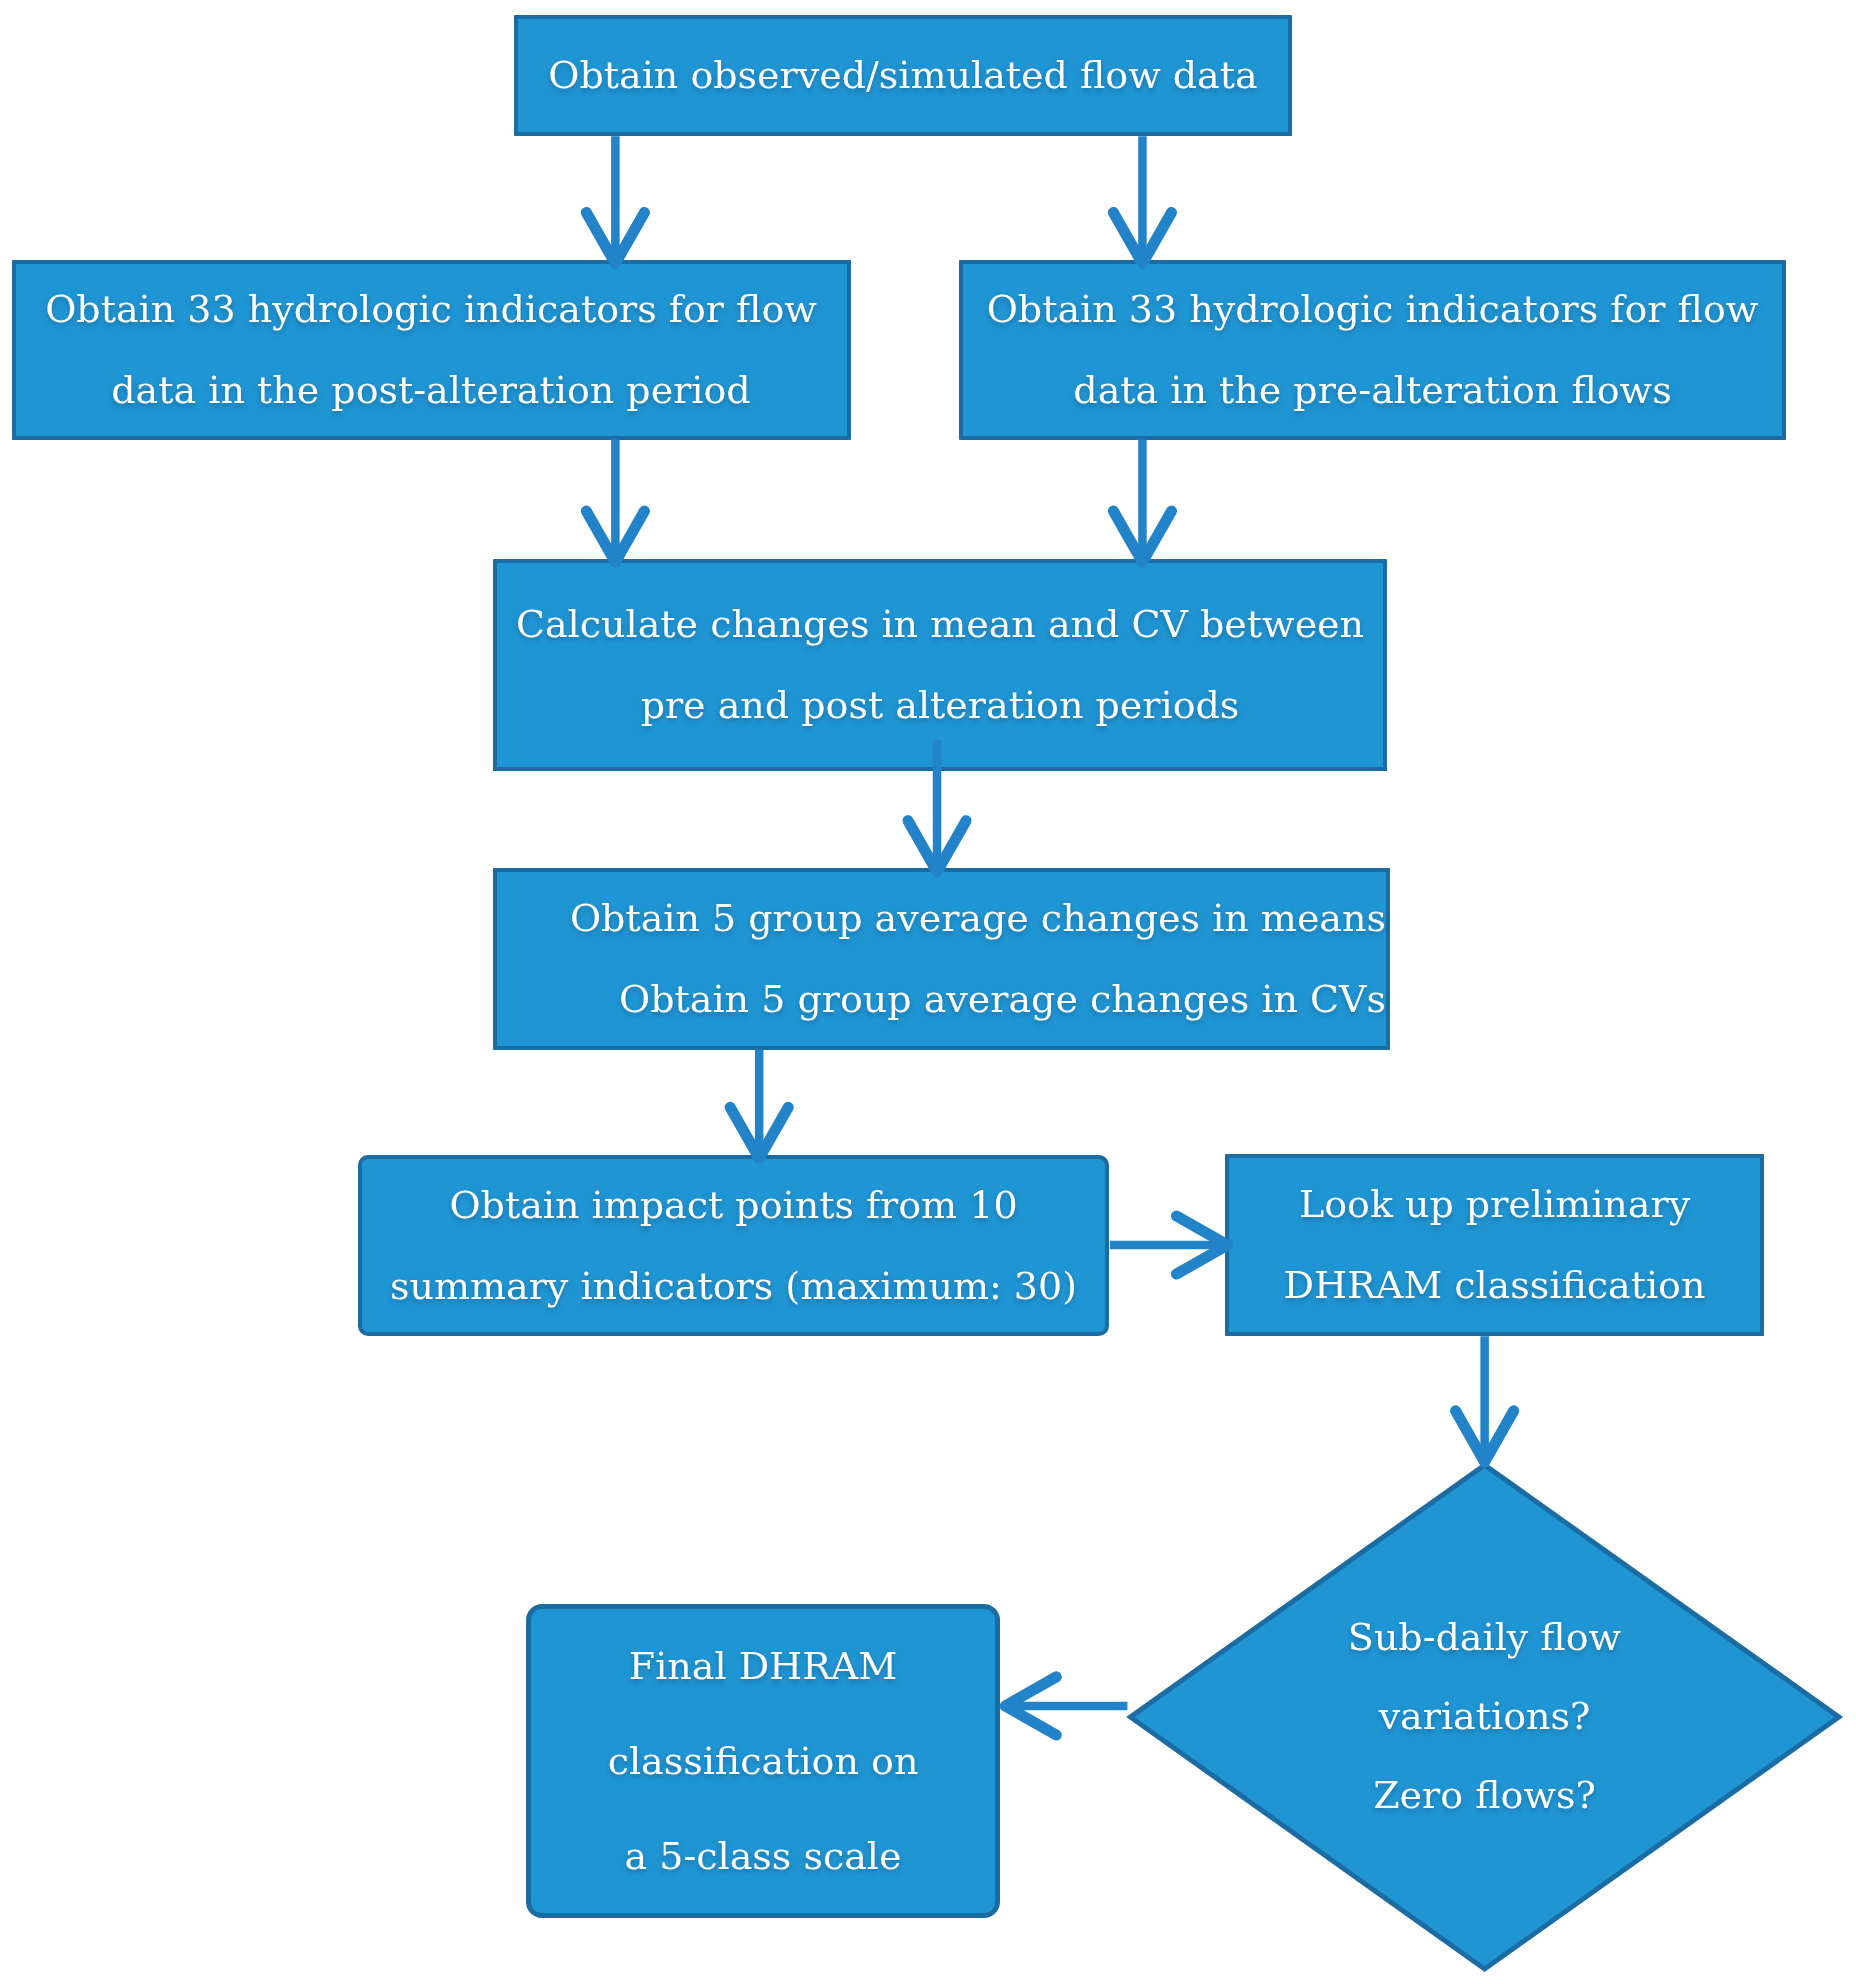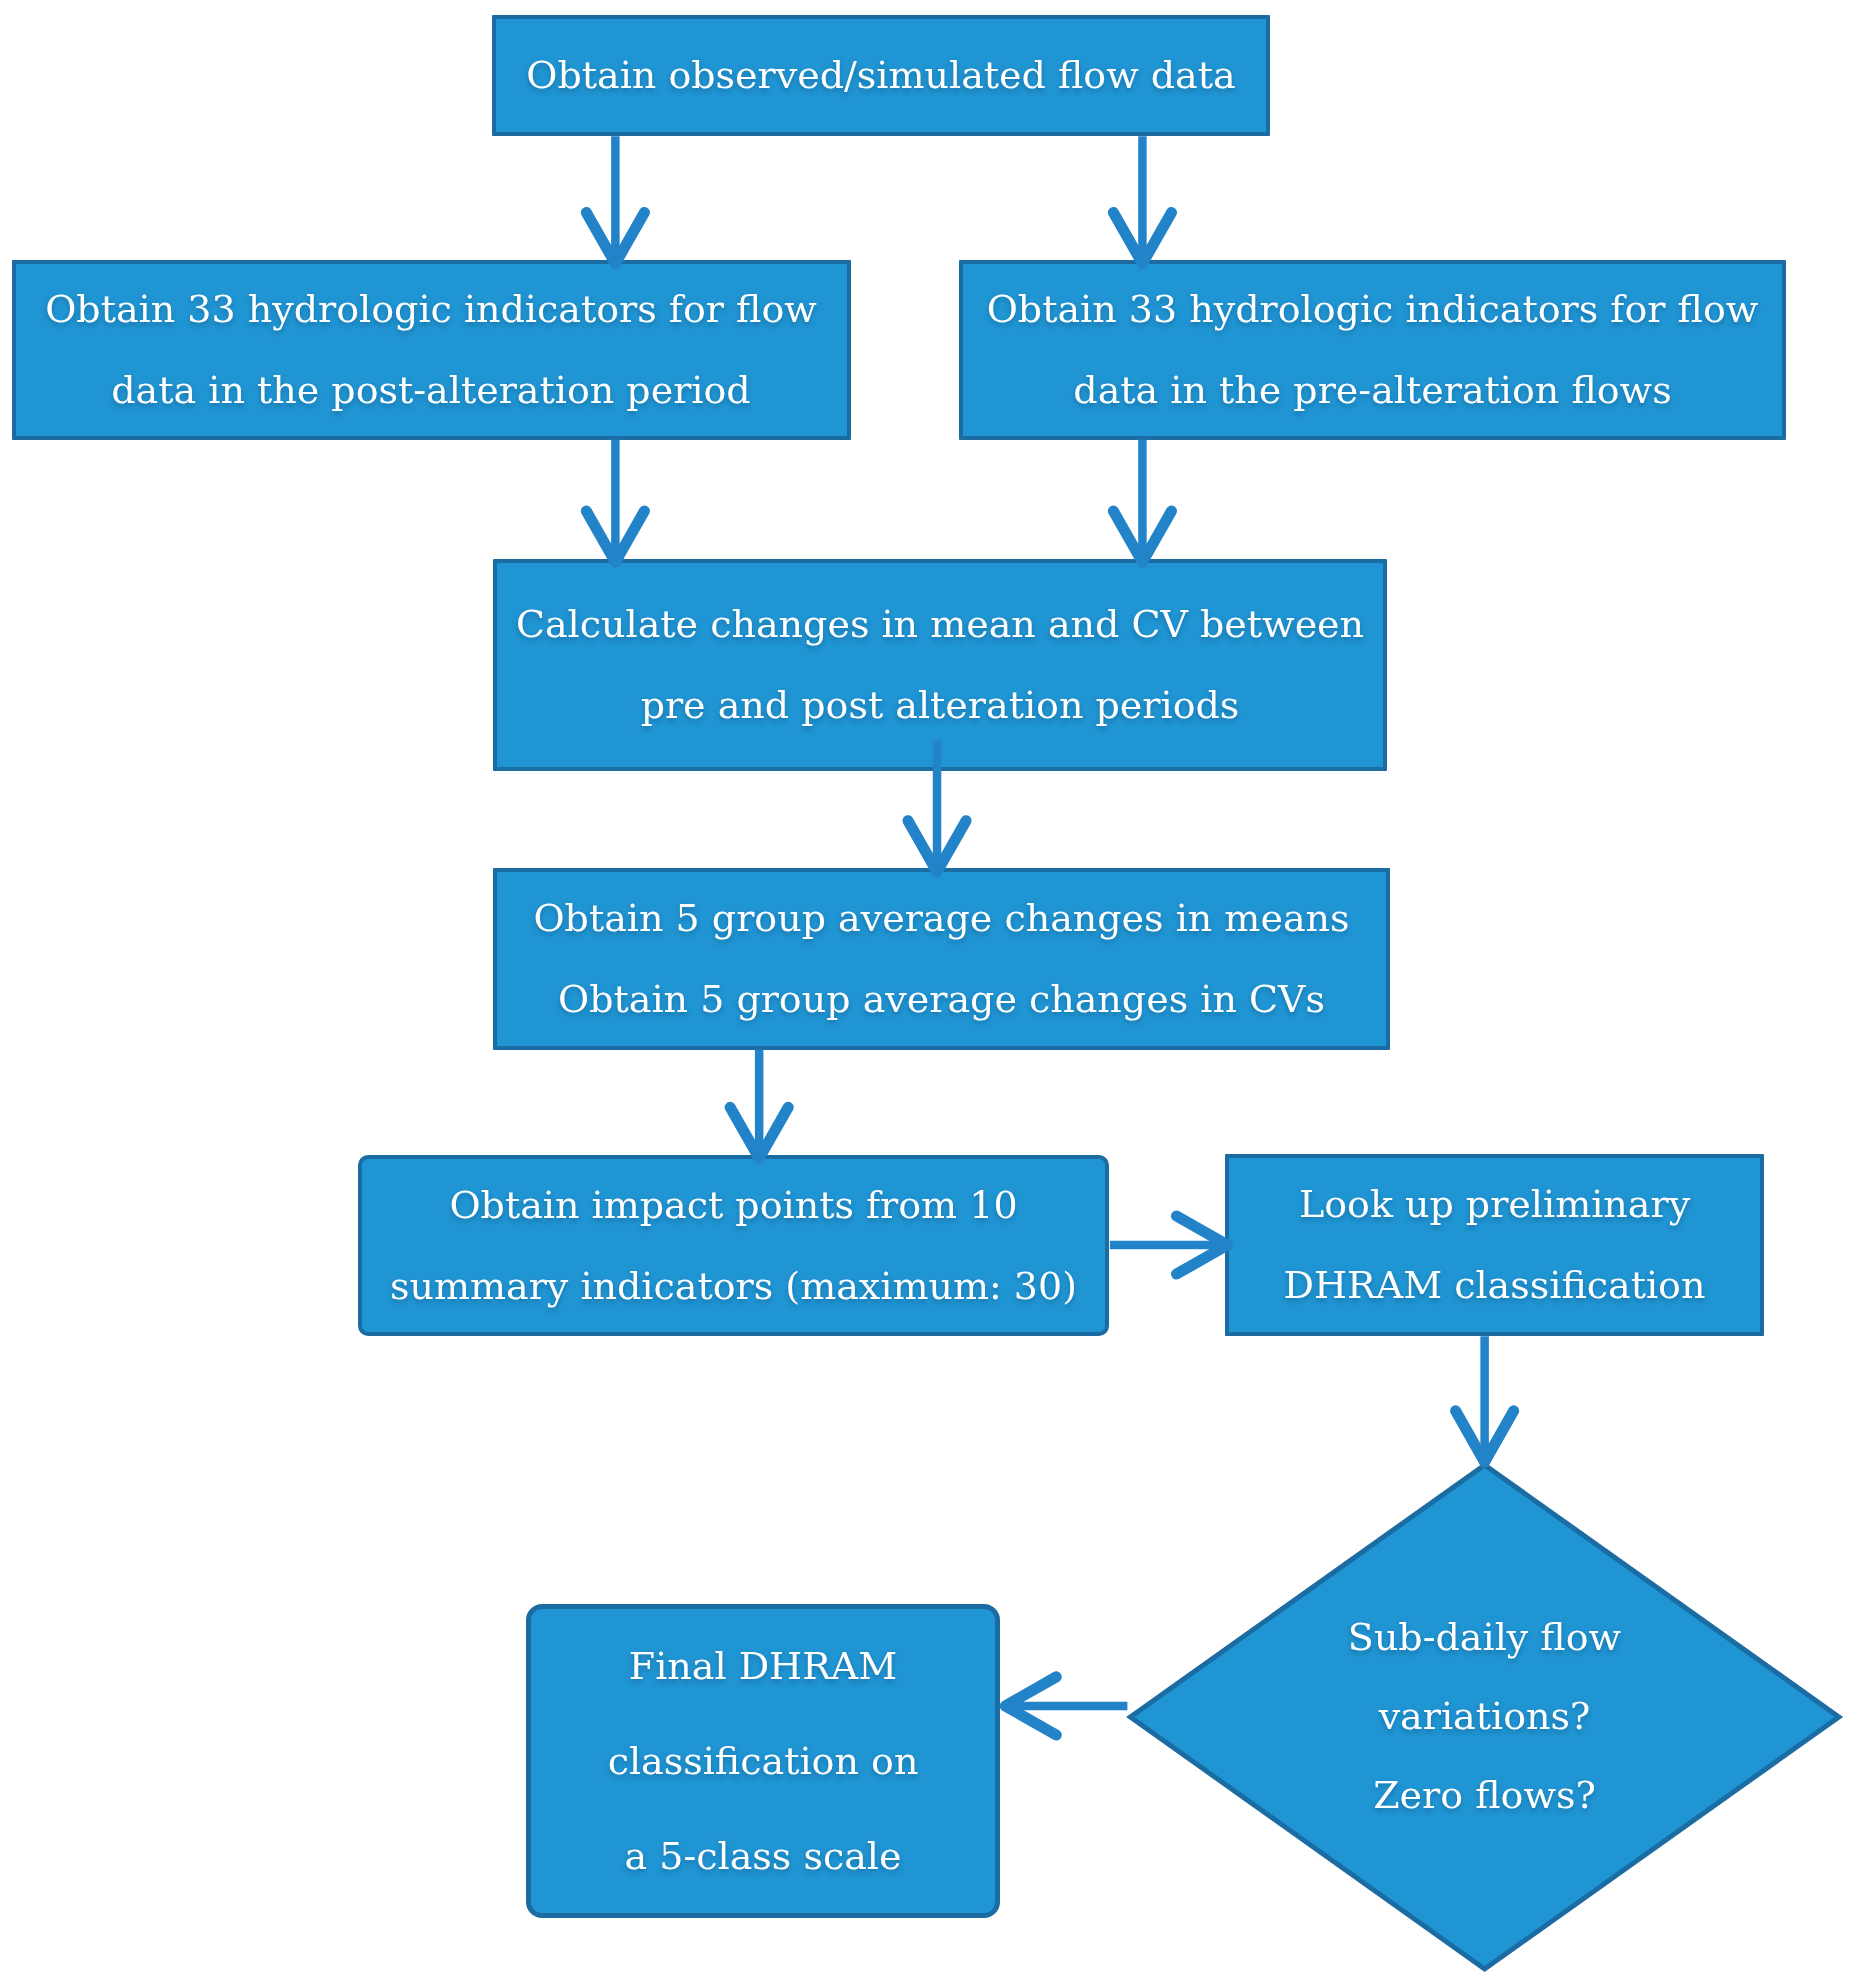--- a/index.html
+++ b/index.html
@@ -76,40 +76,40 @@
     stroke: var(--node-border, #1A6CA3);
     stroke-width: 10;
     stroke-linejoin: miter;
   }
 </style>
 </head>
 <body>
 
 <div id="canvas">
 
-  <div class="node" id="node-obtain-flow-data" style="left:492px; top:15px; width:778px; height:121px;">
+  <div class="node" id="node-obtain-flow-data" style="left:514px; top:15px; width:778px; height:121px;">
     <span class="ln">Obtain observed/simulated flow data</span>
   </div>
 
   <div class="node" id="node-post-alteration" style="left:11.5px; top:260px; width:839px; height:180px;">
     <span class="ln">Obtain 33 hydrologic indicators for flow</span>
     <span class="ln">data in the post-alteration period</span>
   </div>
 
   <div class="node" id="node-pre-alteration" style="left:959px; top:260px; width:827px; height:180px;">
     <span class="ln">Obtain 33 hydrologic indicators for flow</span>
     <span class="ln">data in the pre-alteration flows</span>
   </div>
 
   <div class="node" id="node-calculate-changes" style="left:493px; top:559px; width:894px; height:212px;">
     <span class="ln">Calculate changes in mean and CV between</span>
     <span class="ln">pre and post alteration periods</span>
   </div>
 
-  <div class="node" id="node-group-averages" style="left:493px; top:868px; width:897px; height:182px;">
+  <div class="node" id="node-group-averages" style="left:493px; top:868px; width:897px; height:182px;align-items:flex-end;">
     <span class="ln">Obtain 5 group average changes in means</span>
     <span class="ln">Obtain 5 group average changes in CVs</span>
   </div>
 
   <div class="node" id="node-impact-points" style="left:358px; top:1155px; width:751px; height:181px;border-radius:10px;">
     <span class="ln">Obtain impact points from 10</span>
     <span class="ln">summary indicators (maximum: 30)</span>
   </div>
 
   <div class="node" id="node-lookup" style="left:1225px; top:1154px; width:539px; height:182px;">

